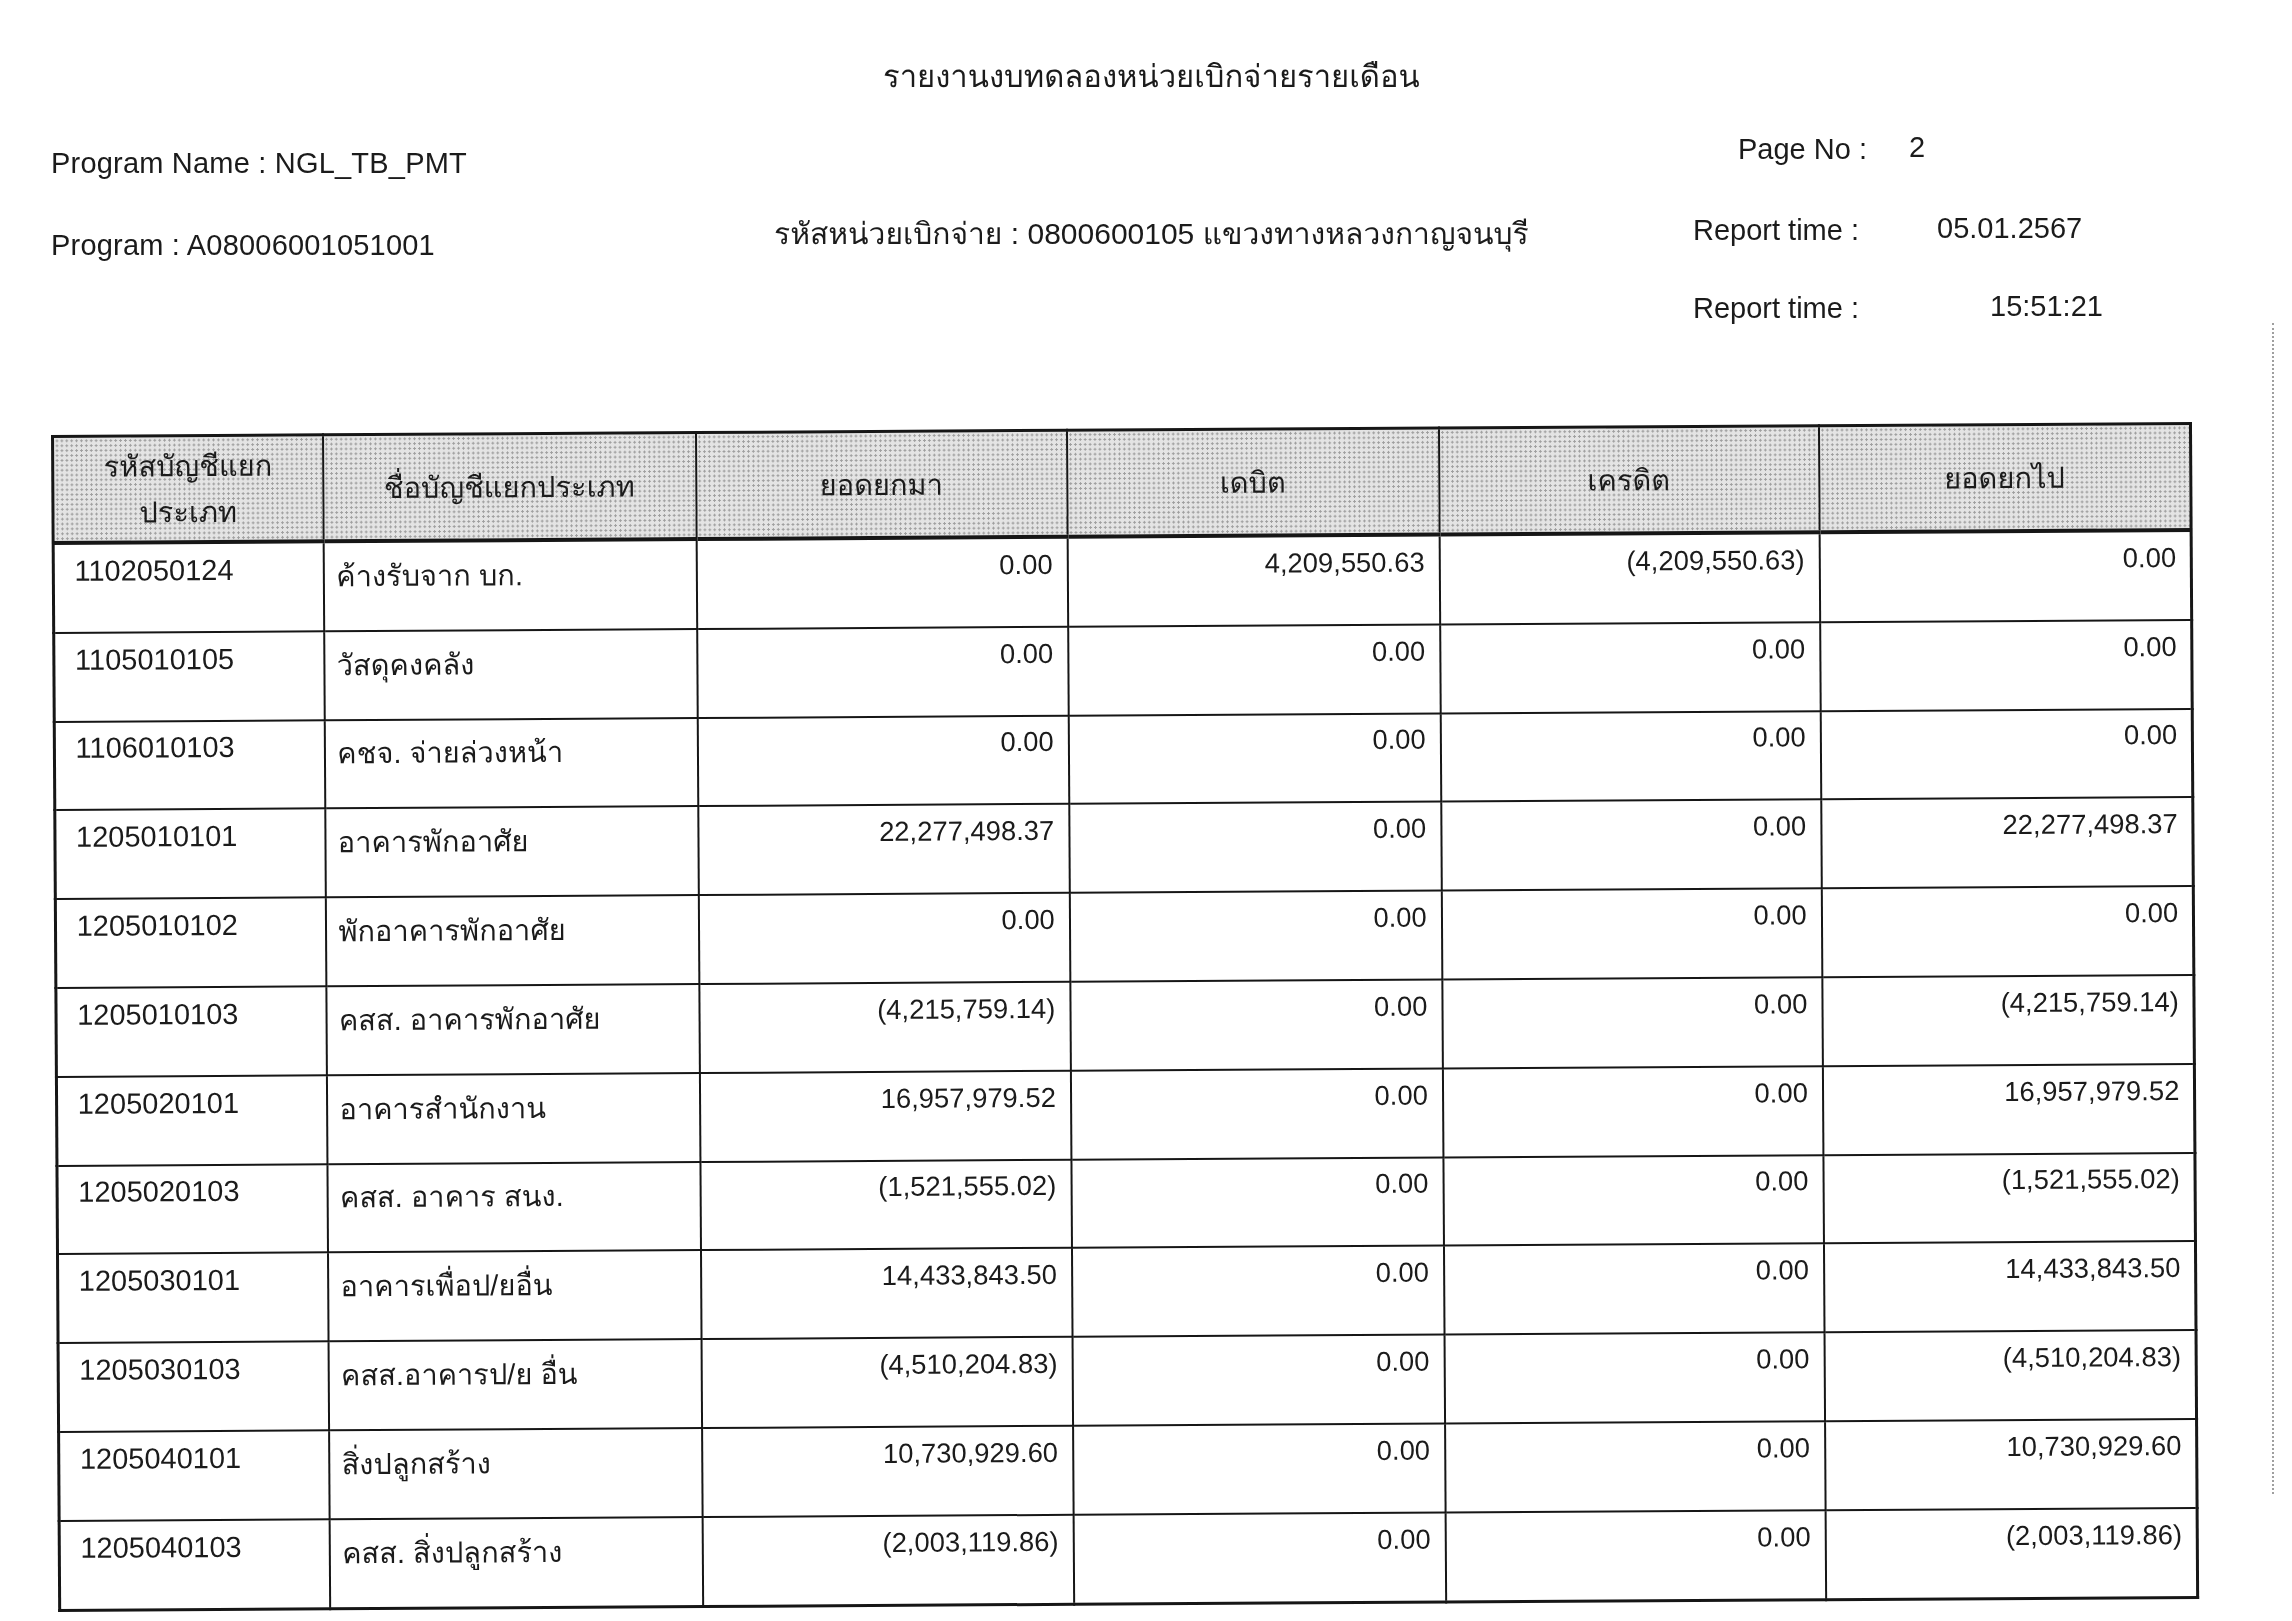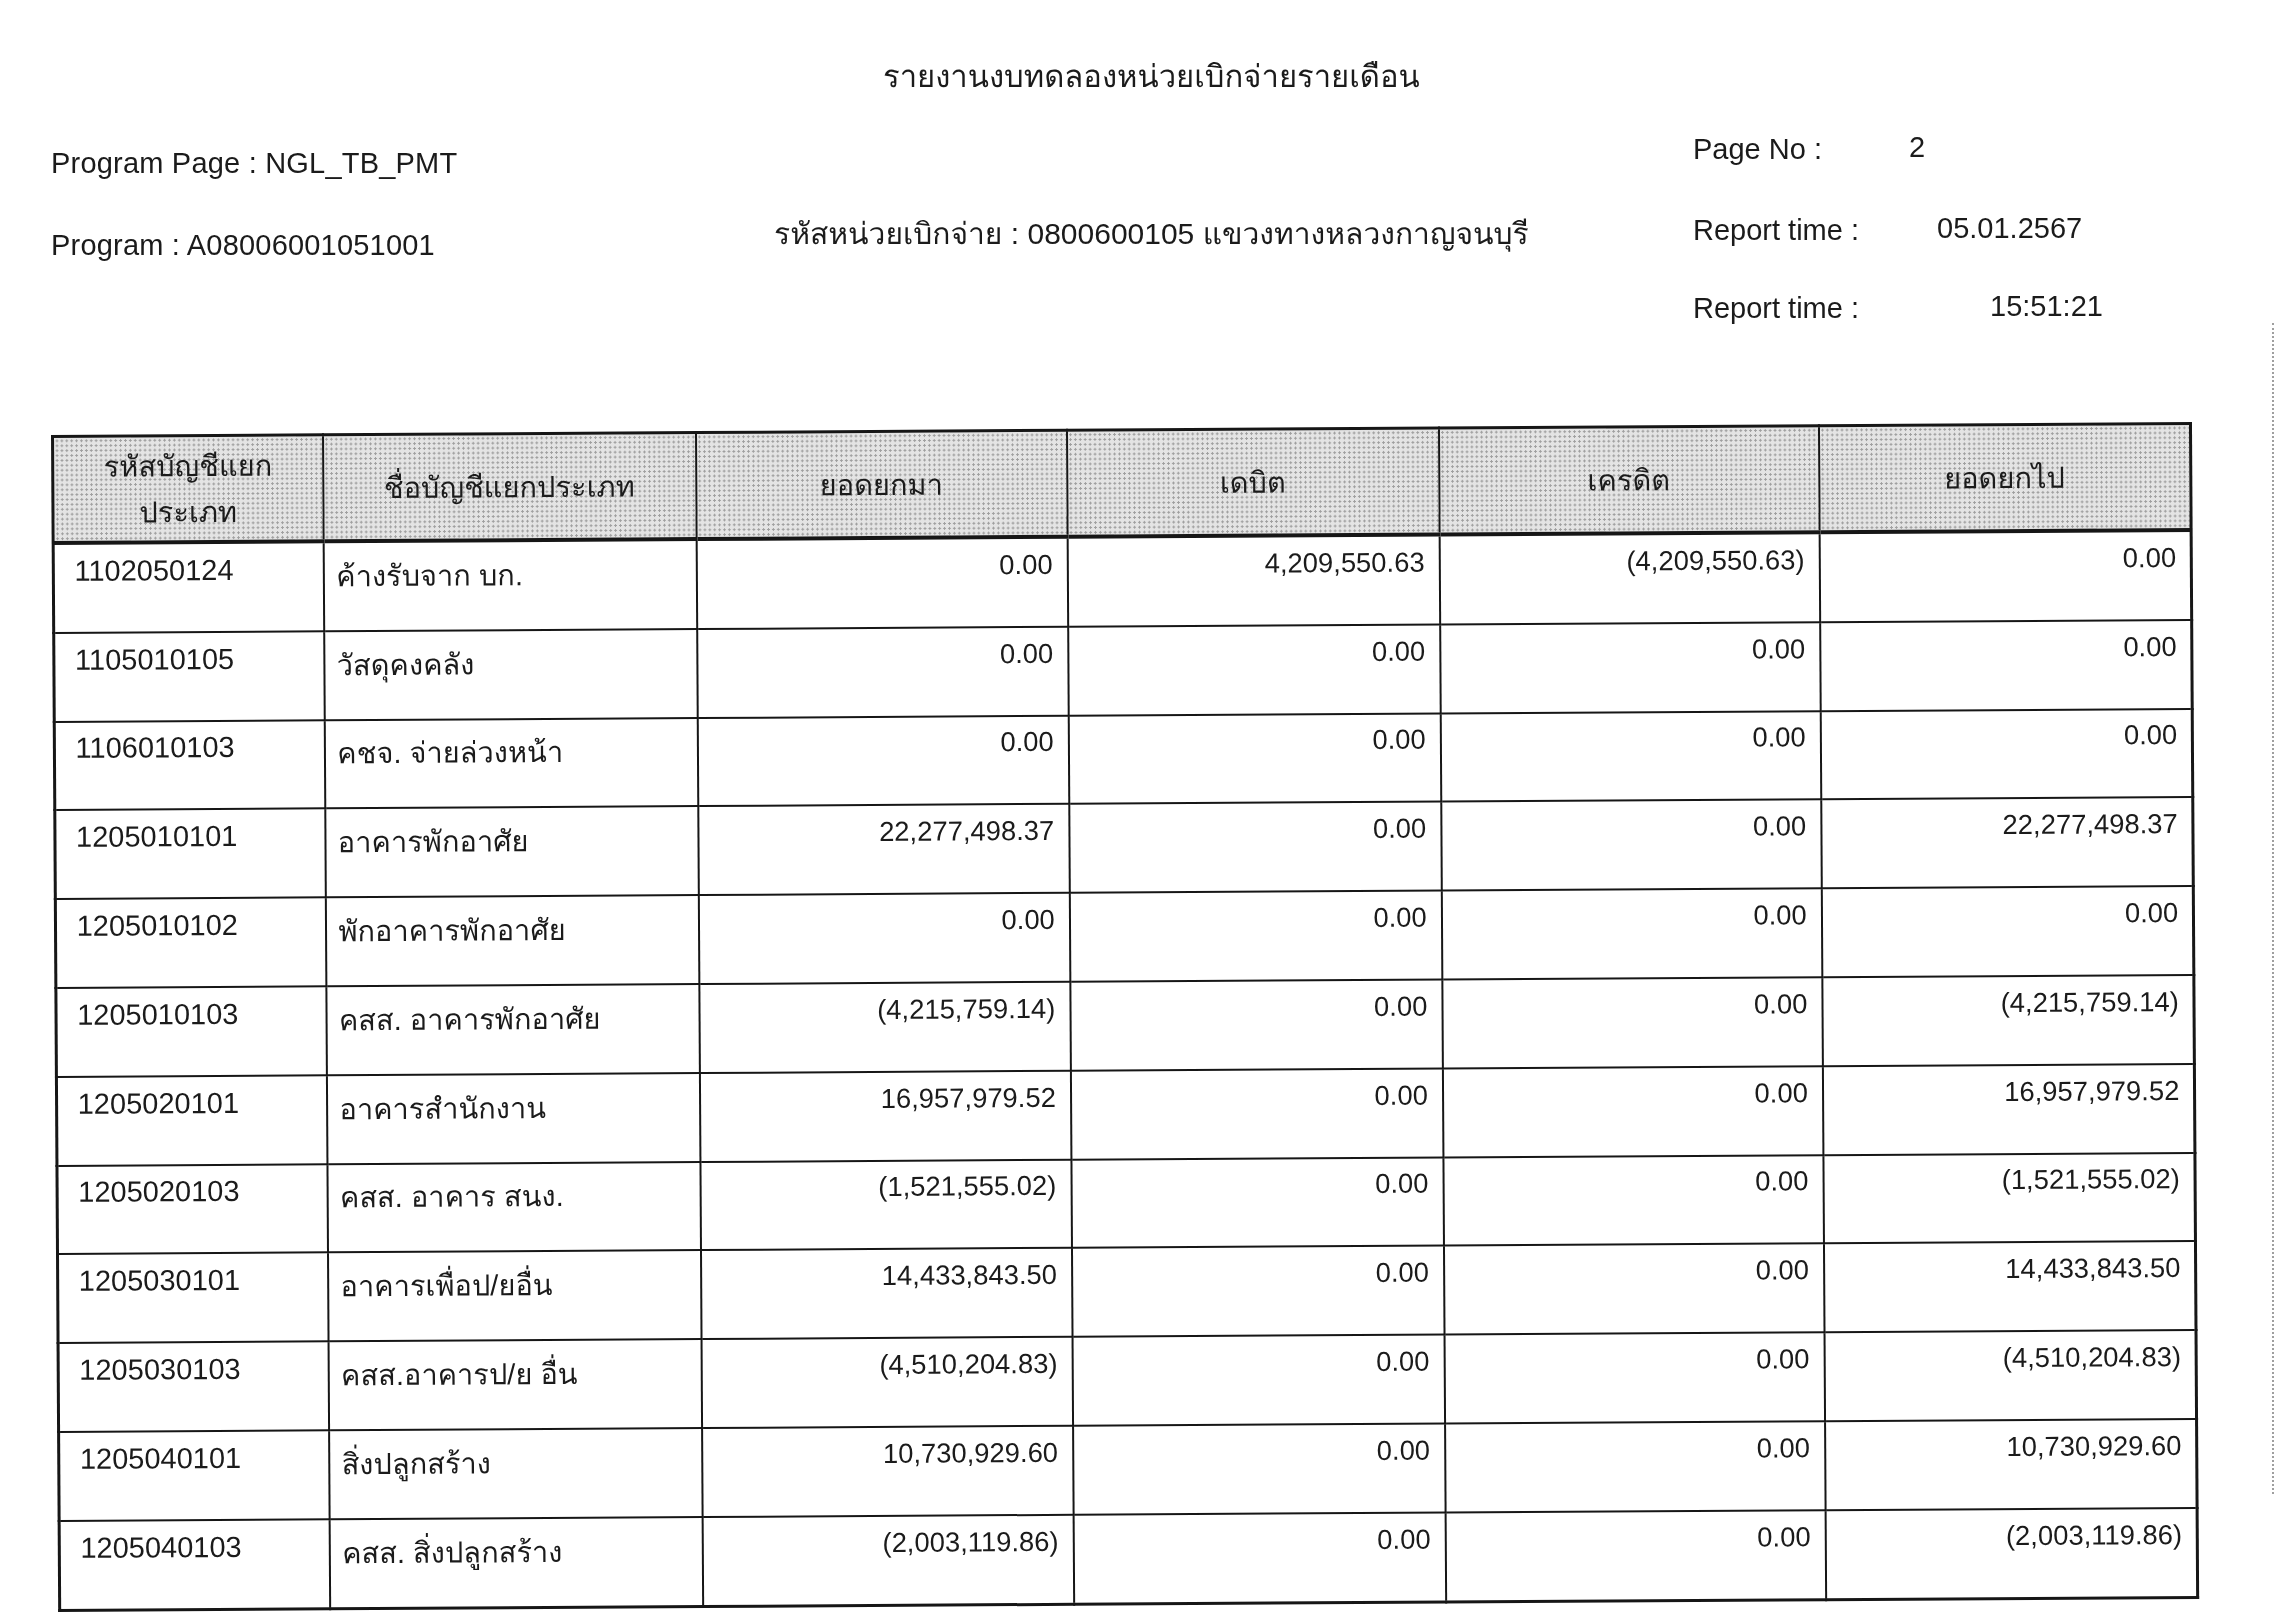--- a/index.html
+++ b/index.html
@@ -79,27 +79,27 @@
     width: 0;
     border-left: 2px dotted #8f8f8f;
     opacity: 0.85;
   }
 </style>
 </head>
 <body>
 
 <div class="page">
 
-  <div class="hdr-abs latin-line" style="left:51px; top:147px;">Program Page : NGL_TB_PMT</div>
+  <div class="hdr-abs latin-line" style="left:51px; top:147px;">Program Name : NGL_TB_PMT</div>
   <div class="hdr-abs latin-line" style="left:51px; top:229px;">Program : A08006001051001</div>
 
   <div class="hdr-abs center-line thai-line" style="top:51px; font-size:31px;">รายงานงบทดลองหน่วยเบิกจ่ายรายเดือน</div>
   <div class="hdr-abs center-line thai-line" style="top:210px;">รหัสหน่วยเบิกจ่าย : 0800600105 แขวงทางหลวงกาญจนบุรี</div>
 
-  <div class="hdr-abs rt-label" style="left:1693px; top:133px;">Page No :</div>
+  <div class="hdr-abs rt-label" style="left:1738px; top:133px;">Page No :</div>
   <div class="hdr-abs rt-value" style="left:1909px; top:131px;">2</div>
 
   <div class="hdr-abs rt-label" style="left:1693px; top:214px;">Report time :</div>
   <div class="hdr-abs rt-value" style="left:1937px; top:212px;text-align:right;">05.01.2567</div>
 
   <div class="hdr-abs rt-label" style="left:1693px; top:292px;">Report time :</div>
   <div class="hdr-abs rt-value" style="left:1990px; top:290px;">15:51:21</div>
 
   <div class="table-wrap">
     <table class="tb">

